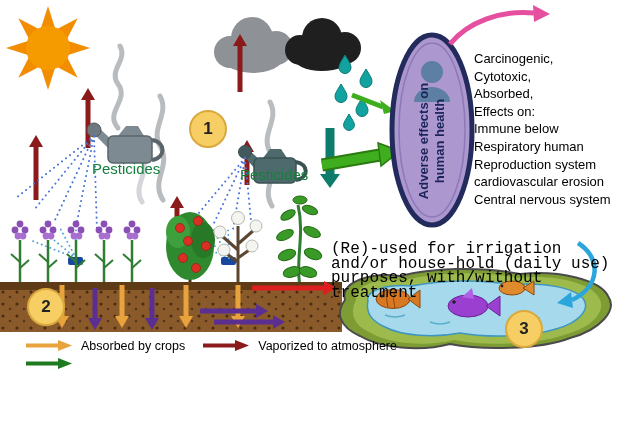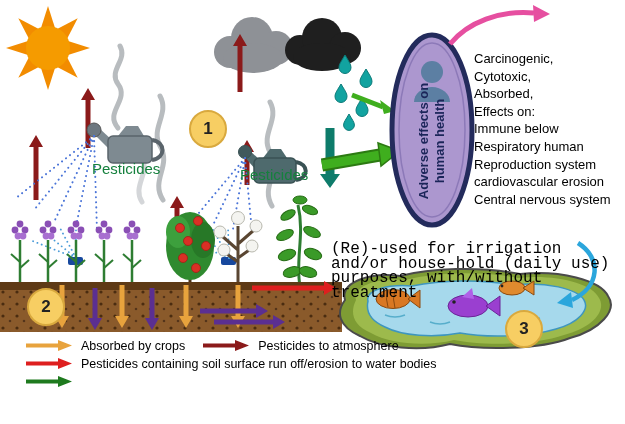--- a/index.html
+++ b/index.html
@@ -360,27 +360,21 @@
 
   <div class="abs legend">
     <div class="legend-row">
       <svg class="arrow-ic" width="46" height="13">
         <polygon points="0,4.5 32,4.5 32,1 46,6.5 32,12 32,8.5 0,8.5" fill="#E8A33D"></polygon>
       </svg>
       <span>Absorbed by crops</span>
       <svg class="arrow-ic second" width="46" height="13">
         <polygon points="0,4.5 32,4.5 32,1 46,6.5 32,12 32,8.5 0,8.5" fill="#8B1A1A"></polygon>
       </svg>
-      <span>Pesticides to atmosphere</span>
-    </div>
-    <div class="legend-row">
-      <svg class="arrow-ic" width="46" height="13">
-        <polygon points="0,4.5 32,4.5 32,1 46,6.5 32,12 32,8.5 0,8.5" fill="#DE1F1F"></polygon>
-      </svg>
-      <span>Pesticides containing soil surface run off/erosion to water bodies</span>
+      <span>Vaporized to atmosphere</span>
     </div>
     <div class="legend-row">
       <svg class="arrow-ic" width="46" height="13">
         <polygon points="0,4.5 32,4.5 32,1 46,6.5 32,12 32,8.5 0,8.5" fill="#1E7A1E"></polygon>
       </svg>
     </div>
   </div>
 
 </div>
 

